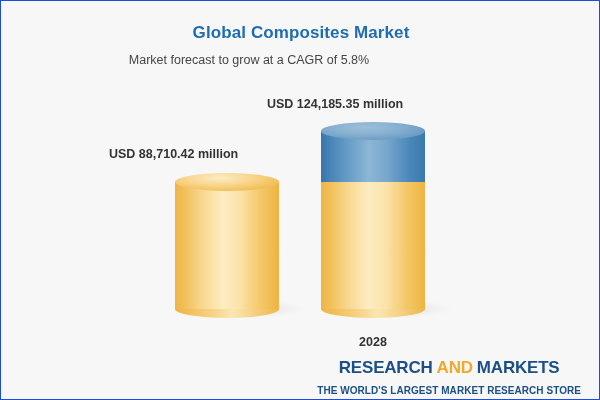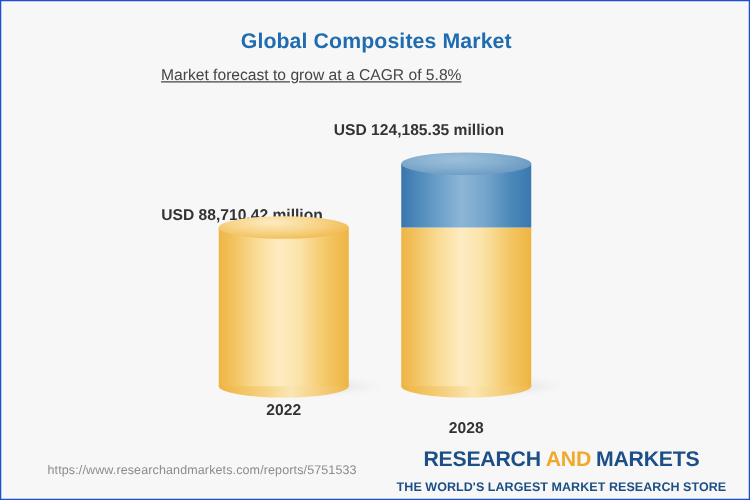--- a/index.html
+++ b/index.html
@@ -36,41 +36,40 @@
   }
   .chart-subtitle {
     position: absolute;
     left: 0;
     top: 52px;
     width: 496px;
     text-align: center;
     font-size: 12.5px;
     font-weight: normal;
     color: #454545;
-    text-decoration: underline;
   }
 
   
   .plot {
     position: absolute;
     left: 0;
     top: 0;
     width: 600px;
     height: 400px;
   }
 
   .value-label {
     position: absolute;
     font-size: 12.5px;
     font-weight: bold;
     color: #333333;
     white-space: nowrap;
     text-align: left;
   }
-  .value-label-2022 { left: 128px; top: 146px; width: 214px; margin-top: 18px; }
+  .value-label-2022 { left: 108px; top: 146px; width: 214px; }
   .value-label-2028 { left: 266px; top: 96px;  width: 214px; }
 
   .year-label {
     position: absolute;
     font-size: 12.5px;
     font-weight: bold;
     color: #333333;
     text-align: center;
     width: 104px;
   }
@@ -219,25 +218,23 @@
         <div class="foot"></div>
         <div class="body"></div>
       </div>
 
       <div class="seg blue" style="top:130px; height:51px;">
         <div class="body"></div>
         <div class="cap"></div>
       </div>
     </div>
 
-    <div class="year-label year-label-2022">2022</div>
 
     <div class="year-label year-label-2028">2028</div>
   </div>
 
-  <div class="footer-url">https://www.researchandmarkets.com/reports/5751533</div>
 
   <div class="logo">
     <div class="logo-main"><span>RESEARCH</span><span class="gold-word" style="margin:0 4px;">AND</span><span>MARKETS</span></div>
     <div class="logo-tag">THE WORLD'S LARGEST MARKET RESEARCH STORE</div>
   </div>
 
 </div>
 
 </body></html>

